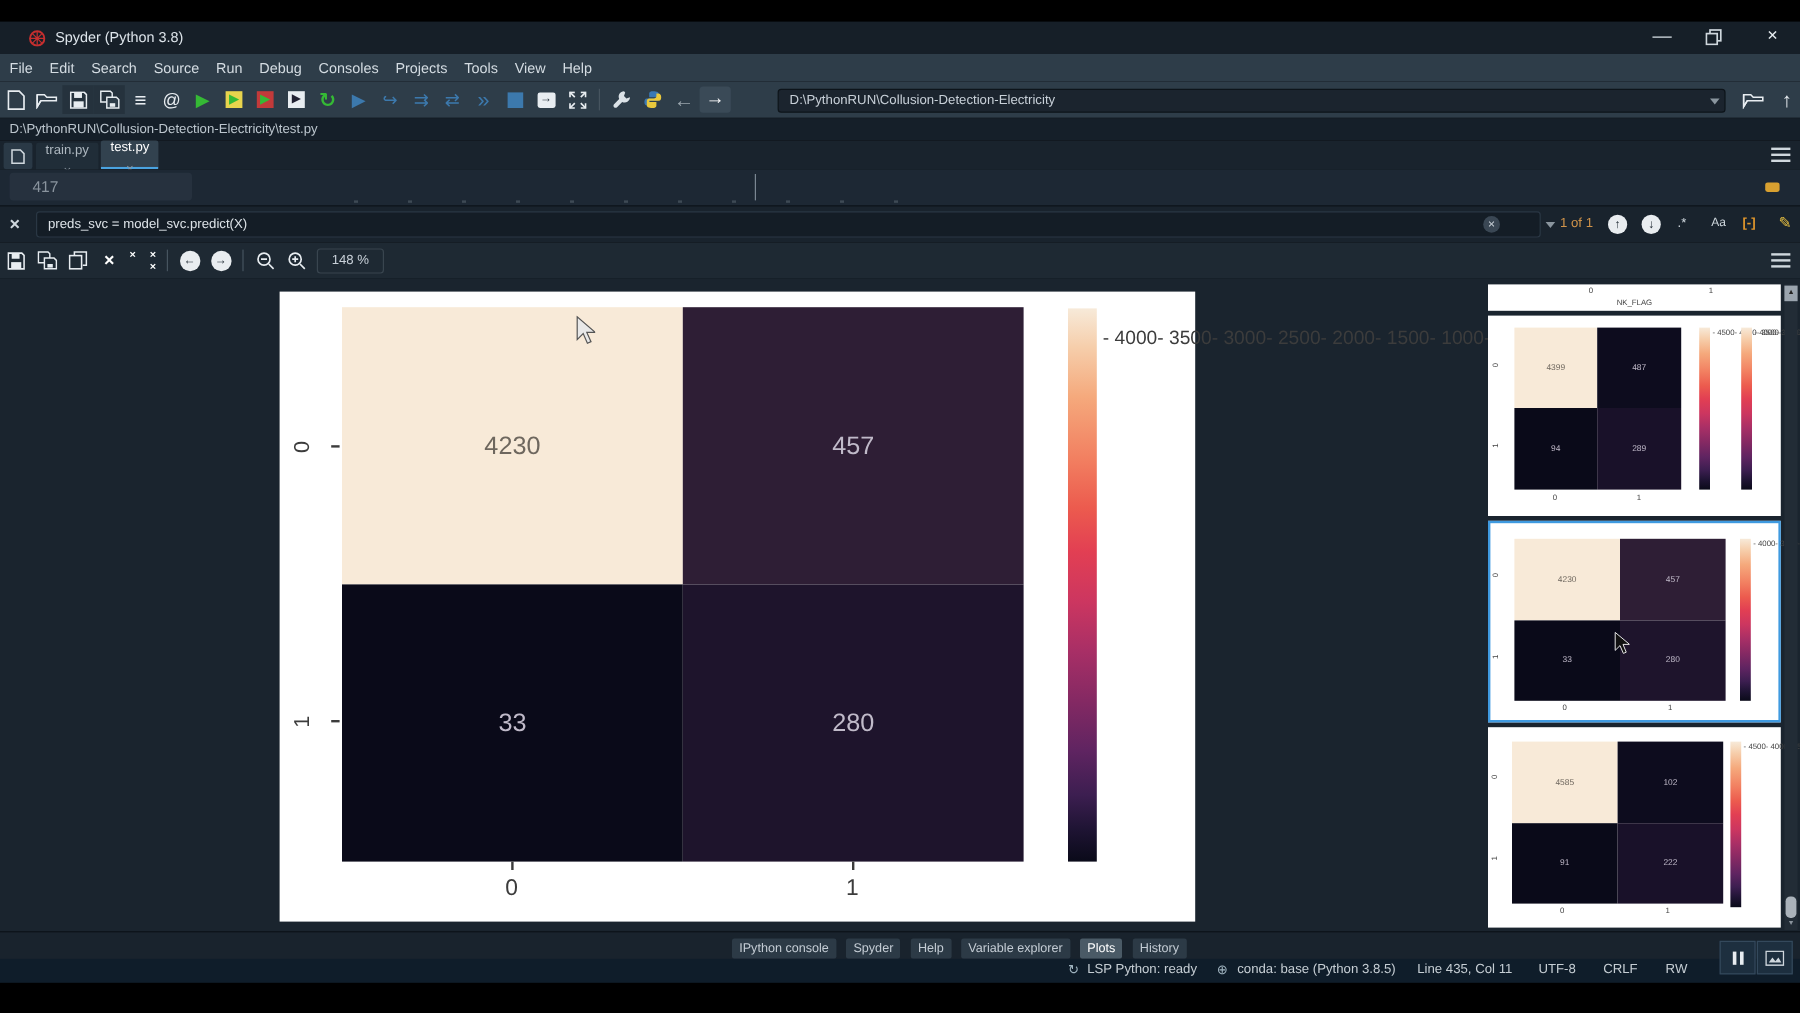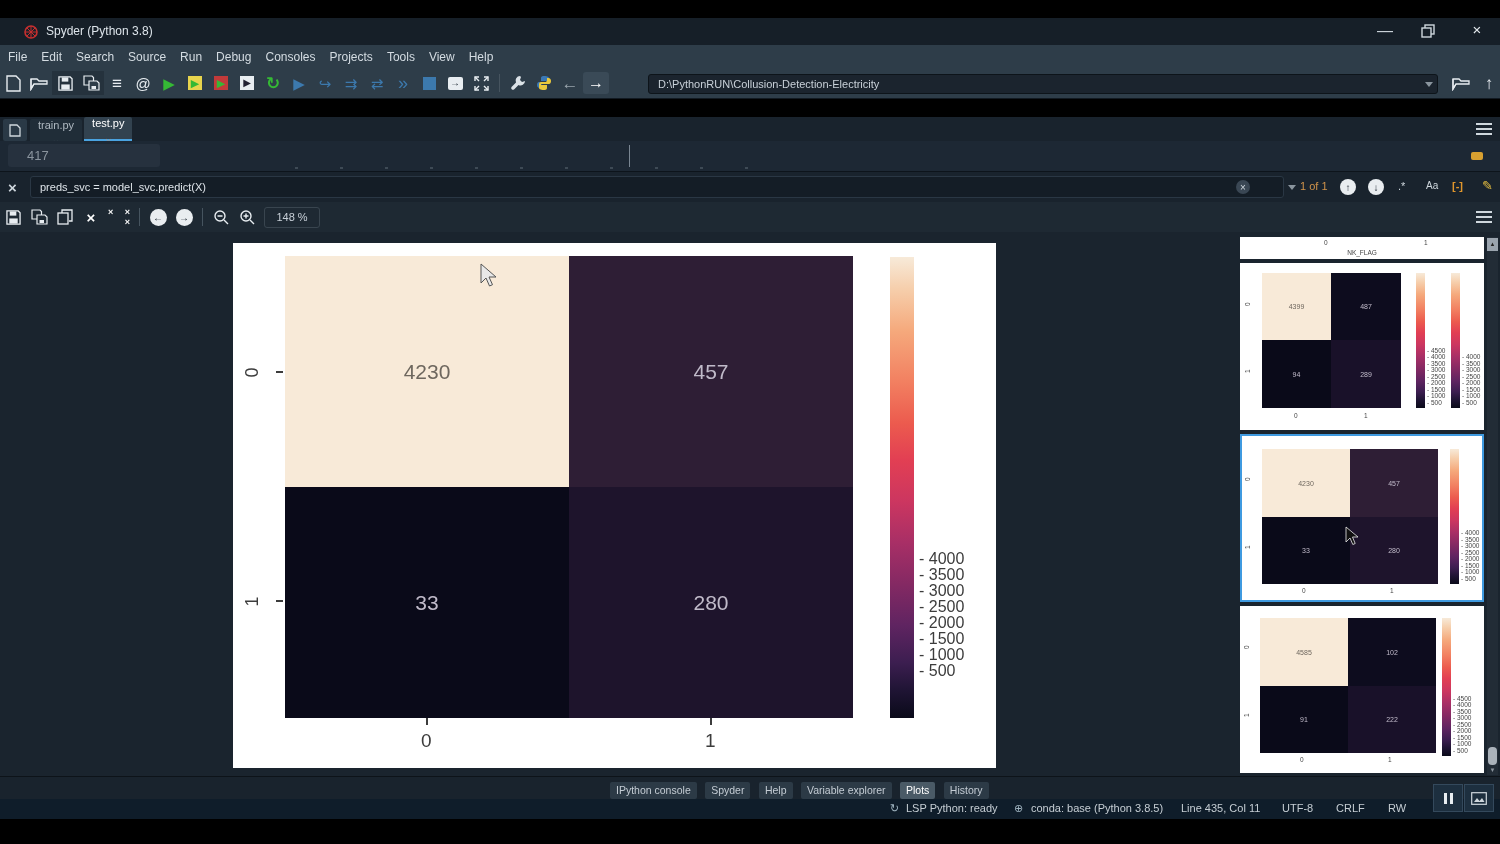--- a/index.html
+++ b/index.html
@@ -29,21 +29,21 @@
   .tab .x{font-size:11px;color:#8d98a1;}
   .circlebtn{width:16px;height:16px;border-radius:50%;background:#e9edf0;color:#16202a;font-size:10px;font-weight:bold;display:flex;align-items:center;justify-content:center;}
   .hamburger{width:16px;height:12px;display:flex;flex-direction:column;justify-content:space-between;}
   .hamburger i{display:block;height:2px;background:#cfd7dd;}
   
   .figure{left:233px;top:11px;width:763px;height:525px;background:#fff;color:#3c3c3c;}
   .cell{position:absolute;display:flex;align-items:center;justify-content:center;}
   .c-cream{background:#f8ead8;} .c-tr{background:#2e1e35;} .c-bl{background:#0a0a19;} .c-br{background:#1e142c;} .c-vdark{background:#0d0c1e;} .c-m{background:#191129;}
   .v-dark{color:#6e675e;} .v-light{color:#c0bac9;}
   .cbgrad{background:linear-gradient(180deg,#f7ead9 0%,#f6ceab 7%,#f5a97c 16%,#f28061 27%,#ec5b4e 36%,#e23f53 44%,#cc3660 53%,#a82f66 62%,#842963 71%,#5f2461 80%,#3c1e50 88%,#1f1434 94%,#0a0a19 100%);}
-  .cbcol{display:flex;flex-direction:column;justify-content:flex-end;}
+  .cbcol{display:flex;flex-direction:row;justify-content:space-between;}
   .cbtick{font-size:16px;line-height:1;color:#3c3c3c;white-space:nowrap;}
   .cbtick::before{content:"- ";}
   .cbtick-s{font-size:6.5px;line-height:1;color:#444;white-space:nowrap;}
   .cbtick-s::before{content:"- ";}
   .rot{transform:rotate(-90deg);transform-origin:center;}
   
   .card{position:absolute;left:1240px;width:244px;background:#fff;color:#333;}
   .card.sel{border:2px solid #3f9ae0;box-sizing:border-box;}
   .mini-tick{position:absolute;font-size:6.5px;color:#444;line-height:1;}
   .mini-val{font-size:7px;line-height:1;}
@@ -171,20 +171,23 @@
     </span>
     <span class="abs ticon" style="left:1448px;top:3px">
       <svg width="18" height="15" viewBox="0 0 18 15">
           <path d="M1 3h6l2 2h8v3H4L1 13z" fill="none" stroke="#e8edf1" stroke-width="1.3"></path>
           <path d="M1 3v10l3-5" fill="none" stroke="#e8edf1" stroke-width="1.3"></path>
         </svg>
       </span>
     <span class="abs ticon glyph" style="left:1476px;top:3px;font-size:17px;font-weight:bold;color:#e8edf1">↑</span>
   </div>
 
+  <div class="abs pathrow">
+    <span>D:\PythonRUN\Collusion-Detection-Electricity\test.py</span>
+  </div>
 
   <div class="abs tabrow">
     <span class="ticon" style="width:24px;height:22px;background:#2a3946;border-radius:2px;margin:0 3px">
       <svg width="12" height="13" viewBox="0 0 12 13">
           <path d="M1 1h7l3 3v8H1z" fill="none" stroke="#cfd7dd" stroke-width="1.3"></path>
         </svg>
       </span>
     <span class="tab">
       <i style="font-style:normal">train.py</i>
         <i class="x" style="font-style:normal">×</i>

